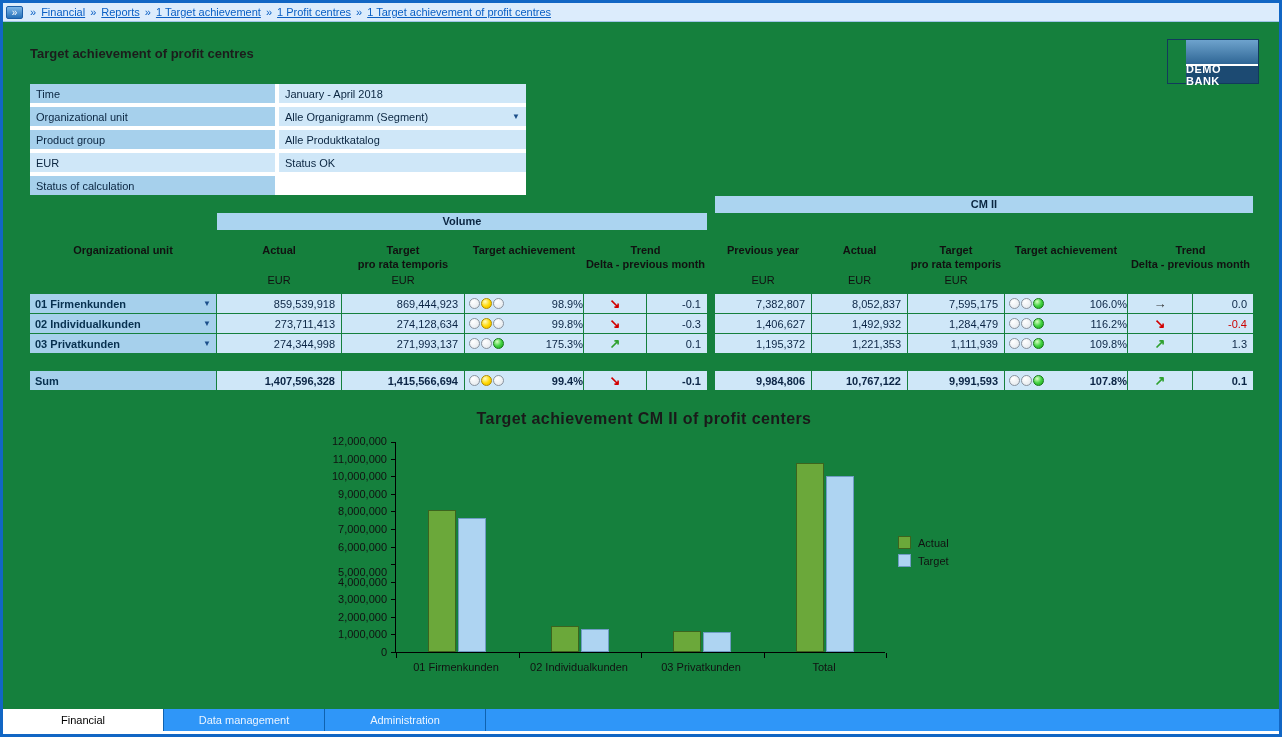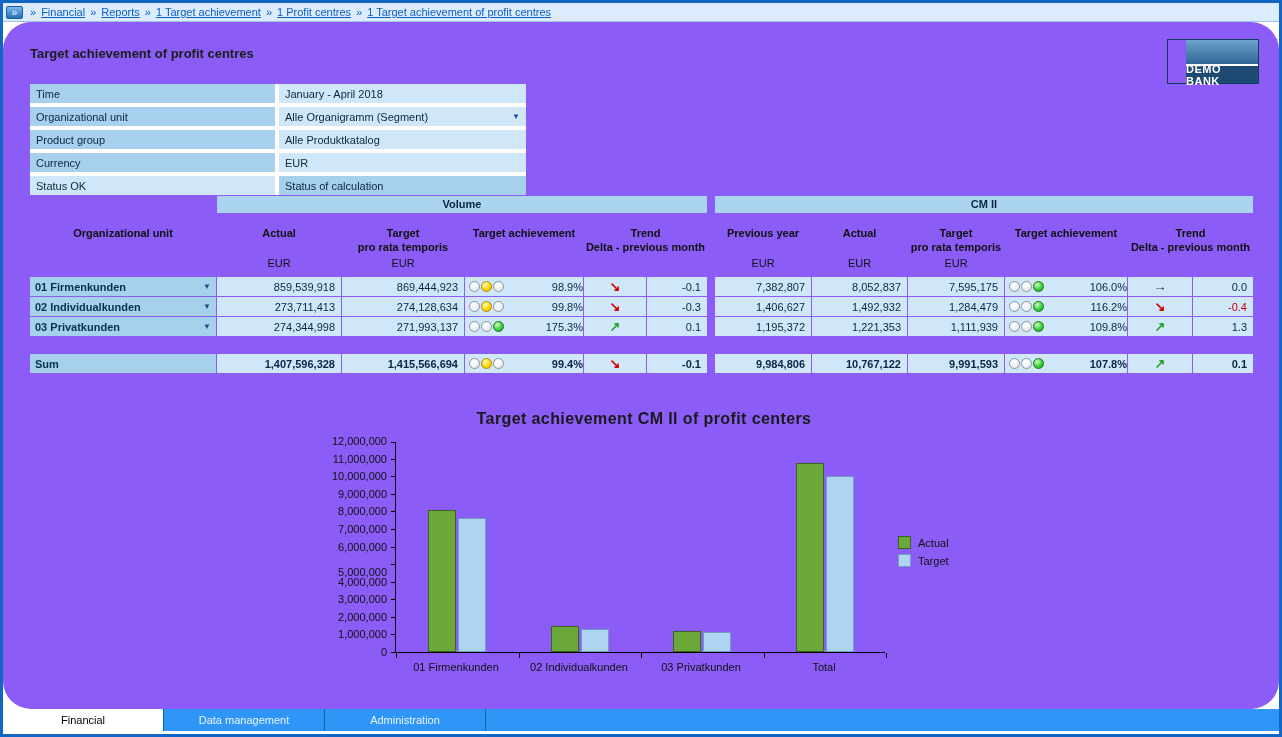--- a/index.html
+++ b/index.html
@@ -16,21 +16,21 @@
   body{margin:0;background:#fff;font-family:"Liberation Sans",sans-serif;}
   .frame{width:1282px;height:737px;border:3px solid var(--frame);display:flex;flex-direction:column;background:#fff;}
 
   
   .topbar{height:19px;background:var(--bar-bg);border-bottom:1px solid #9ec4e8;display:flex;align-items:center;padding-left:3px;gap:7px;flex:0 0 auto;}
   .nav-icon{width:17px;height:13px;background:linear-gradient(180deg,#7db6e8,#2570b8);color:#fff;font-size:10px;line-height:12px;text-align:center;border-radius:2px;border:1px solid #1a5ea8;cursor:pointer;}
   .crumbs{font-size:11px;color:var(--crumb);display:flex;gap:5px;align-items:center;white-space:nowrap;}
   .crumbs a{color:var(--crumb);text-decoration:underline;cursor:pointer;}
   .crumbs .sep{text-decoration:none;}
 
-  .content{position:relative;flex:1 1 auto;background:#8b5cf6;overflow:hidden;border-radius:28px;}
+  .content{position:relative;flex:1 1 auto;background:#15803d;overflow:hidden;}
 
   .page-title{position:absolute;left:27px;top:24px;font-size:13px;font-weight:bold;color:#1c1c1c;}
 
   
   .logo{position:absolute;left:1164px;top:17px;width:92px;height:45px;display:flex;flex-direction:column;border:1px solid #123a5c;padding-left:18px;}
   .logo-top{flex:1;background:linear-gradient(180deg,#6ea3cd,#2f6695);}
   .logo-div{height:2px;background:#fff;}
   .logo-bottom{height:17px;background:#1c4a72;color:#fff;font-size:11px;font-weight:bold;display:flex;align-items:center;justify-content:center;letter-spacing:0.5px;}
 
   
@@ -133,36 +133,35 @@
       <div class="fcell fvalue">
           <span>Alle Organigramm (Segment)</span>
           <span class="dd">▼</span>
         </div>
 
       <div class="fcell flabel">Product group</div>
       <div class="fcell fvalue">
           <span>Alle Produktkatalog</span>
         </div>
 
-      <div class="fcell flabel">Currency</div>
       <div class="fcell fvalue">
           <span>EUR</span>
         </div>
 
       <div class="fcell fvalue">
           <span>Status OK</span>
         </div>
       <div class="fcell flabel">Status of calculation</div>
     </div>
 
     <div class="report">
 
       <div class="trow">
+        <div class="groupbar gc">CM II</div>
         <div class="groupbar gv">Volume</div>
-        <div class="groupbar gc">CM II</div>
       </div>
 
       <div class="trow hrow">
         <div class="hcell p1">
             <div>Organizational unit</div>
           </div>
         <div class="hcell p2">
             <div>Actual</div>
           </div>
         <div class="hcell p3">

